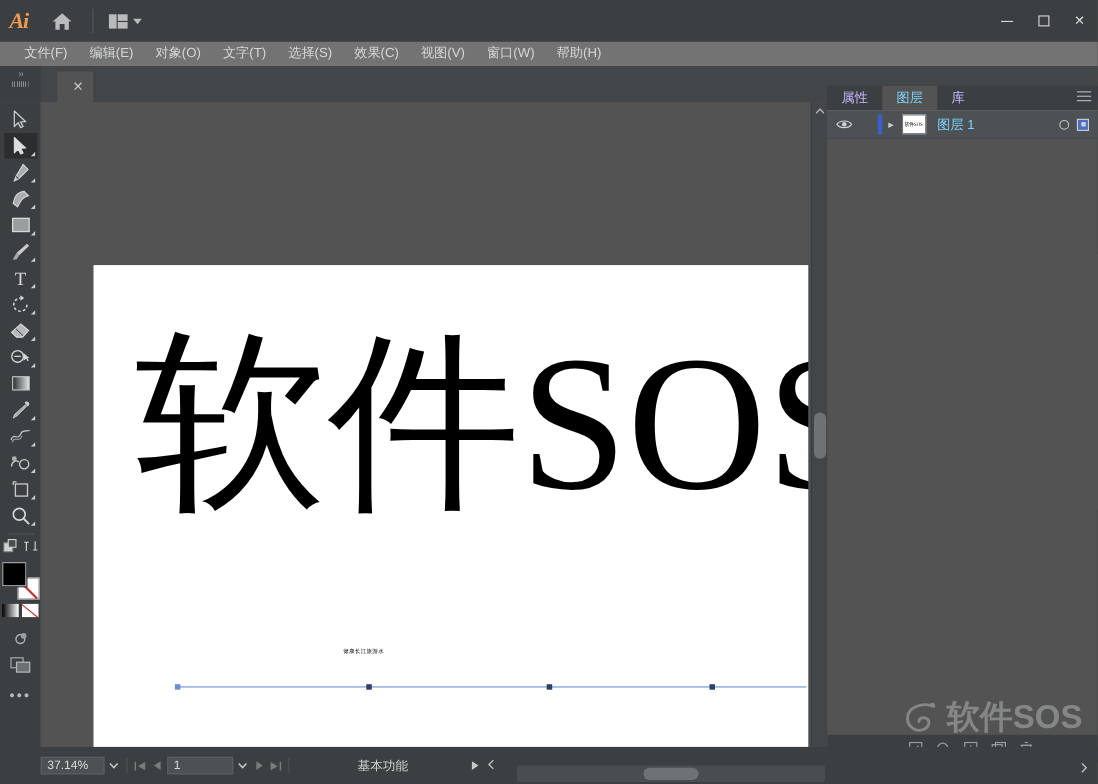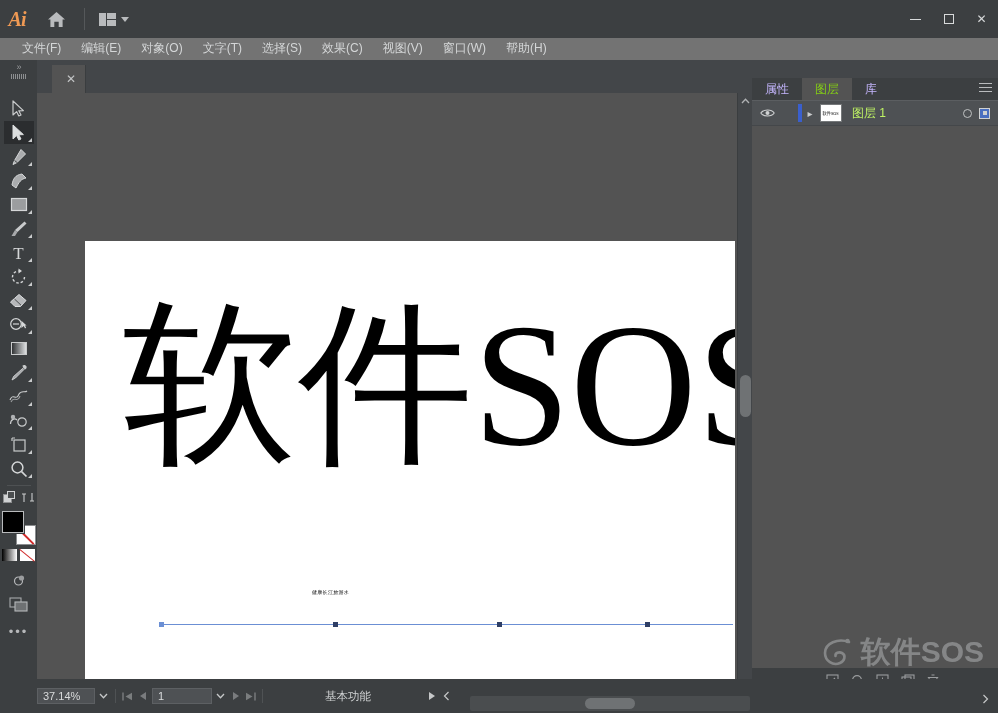--- a/index.html
+++ b/index.html
@@ -161,40 +161,40 @@
 
   
   .rpanel {
     position: absolute; right: 0; top: 78px; width: 246px; height: 615px;
     background: #3c3f41;
   }
   .rp-tabs { height: 22px; display: flex; align-items: stretch; background: #3c3f41; position: relative; }
   .rp-tab {
     padding: 0 13px; display: flex; align-items: center; color: #c4b5fd; font-size: 12px;
   }
-  .rp-tab.active { background: #535353; color: #84cc16; }
+  .rp-tab.active { background: #535353; color: #7dd3fc; }
   .rp-menu { position: absolute; right: 6px; top: 5px; width: 13px; }
   .rp-menu i { display:block; height:1px; background:#b9bbbd; margin-bottom:3px; }
   .rp-body { background: #535353; height: 593px; position: relative; }
   .layer-row {
     height: 26px; display: flex; align-items: center; background: #4e5154;
     border-bottom: 1px solid #44474a; border-top: 1px solid #5b5e61;
   }
   .eye-cell { width: 30px; display: flex; align-items: center; justify-content: center; }
   .colbar { width: 4px; height: 18px; background: #3a5fcd; margin-left: 16px; }
   .disc-tri { width: 16px; display: flex; align-items: center; justify-content: center;
     color: #c9cbcc; font-size: 10px; }
   .layer-thumb {
     width: 22px; height: 18px; background: #fff; border: 1px solid #75787a;
     display: flex; align-items: center; justify-content: center; overflow: hidden;
     margin-left: 2px;
   }
   .layer-thumb span { font-size: 5px; color: #000; font-family: "Liberation Serif", serif;
     transform: scaleX(0.85); white-space: nowrap; }
-  .layer-name { color: #bef264; font-size: 12px; margin-left: 10px; }
+  .layer-name { color: #7dd3fc; font-size: 12px; margin-left: 10px; }
   .layer-right { margin-left: auto; display: flex; align-items: center; gap: 7px; padding-right: 8px; }
   .ring { width: 9px; height: 9px; border: 1.4px solid #c0c2c3; border-radius: 50%; }
   .tgt-sq { width: 11px; height: 11px; border: 1.5px solid #cfd1d2; display:flex;
     align-items:center; justify-content:center; background:#4a6fc0; }
   .tgt-sq i { width: 4px; height: 4px; background: #cfd1d2; display:block; }
   .rp-footer {
     position: absolute; left: 0; bottom: 0; width: 246px; height: 25px;
     background: #3c3f41; display: flex; align-items: flex-end; padding-left: 8px; gap: 0;
   }
   .rp-count { color: #b8babc; font-size: 11px; margin-right: 18px; white-space: nowrap; }

